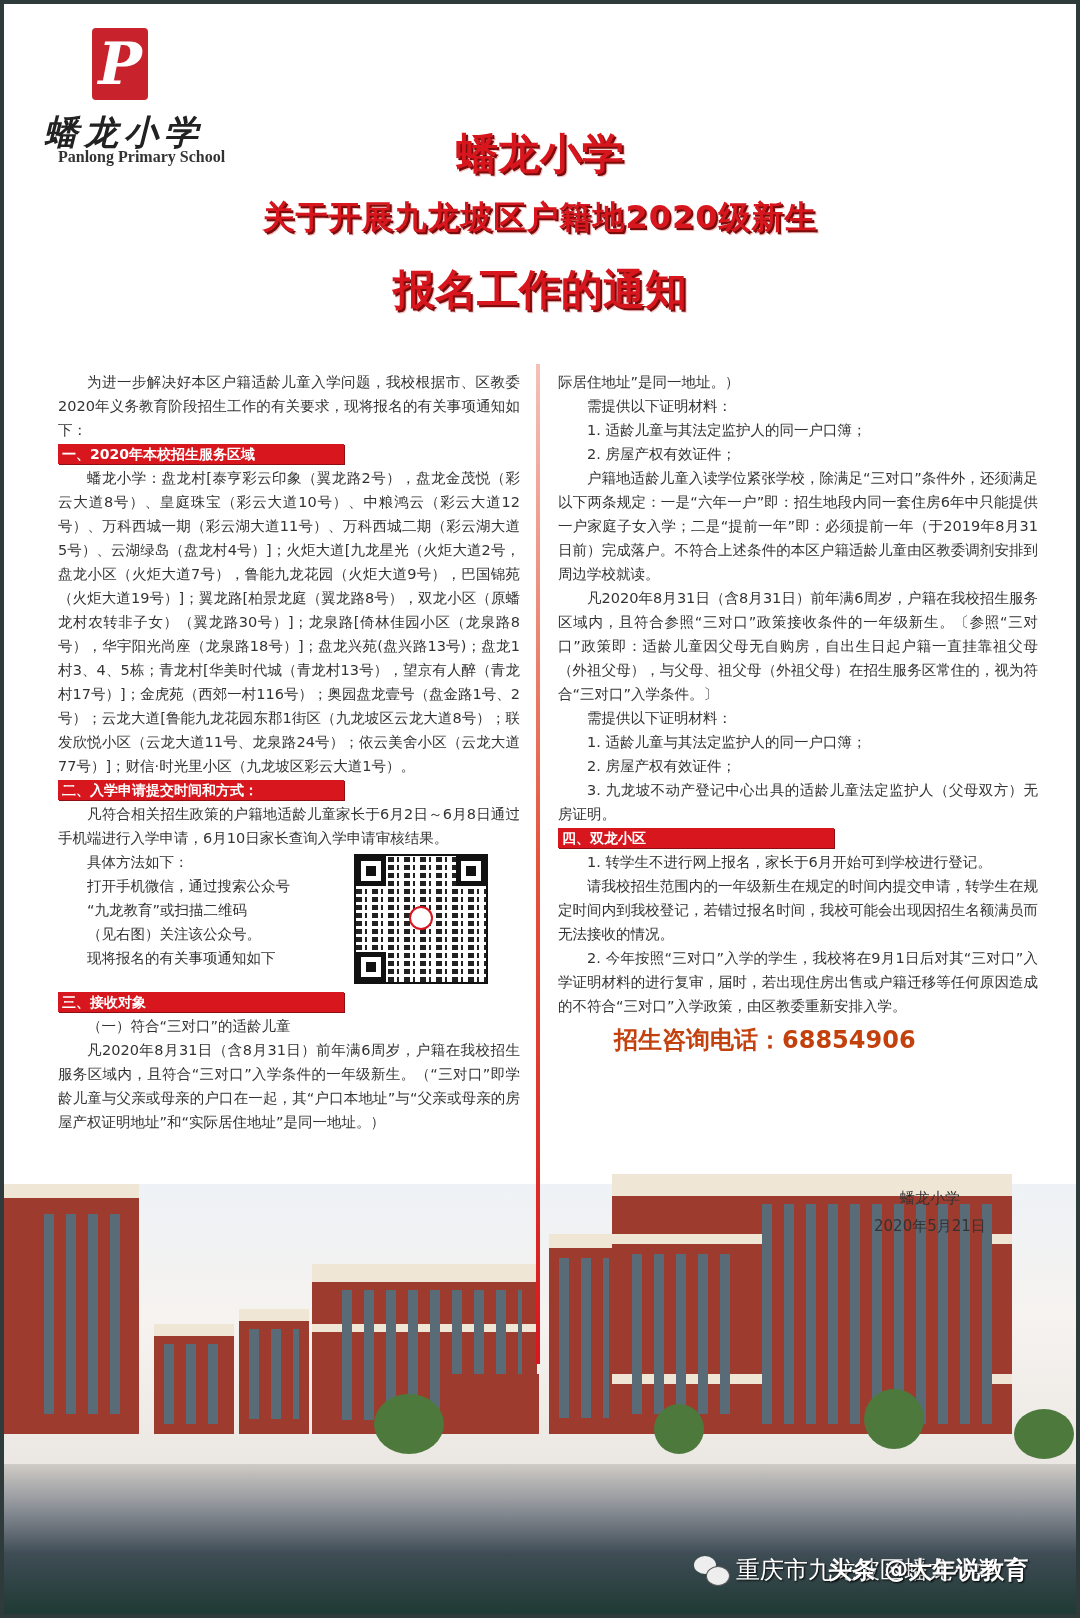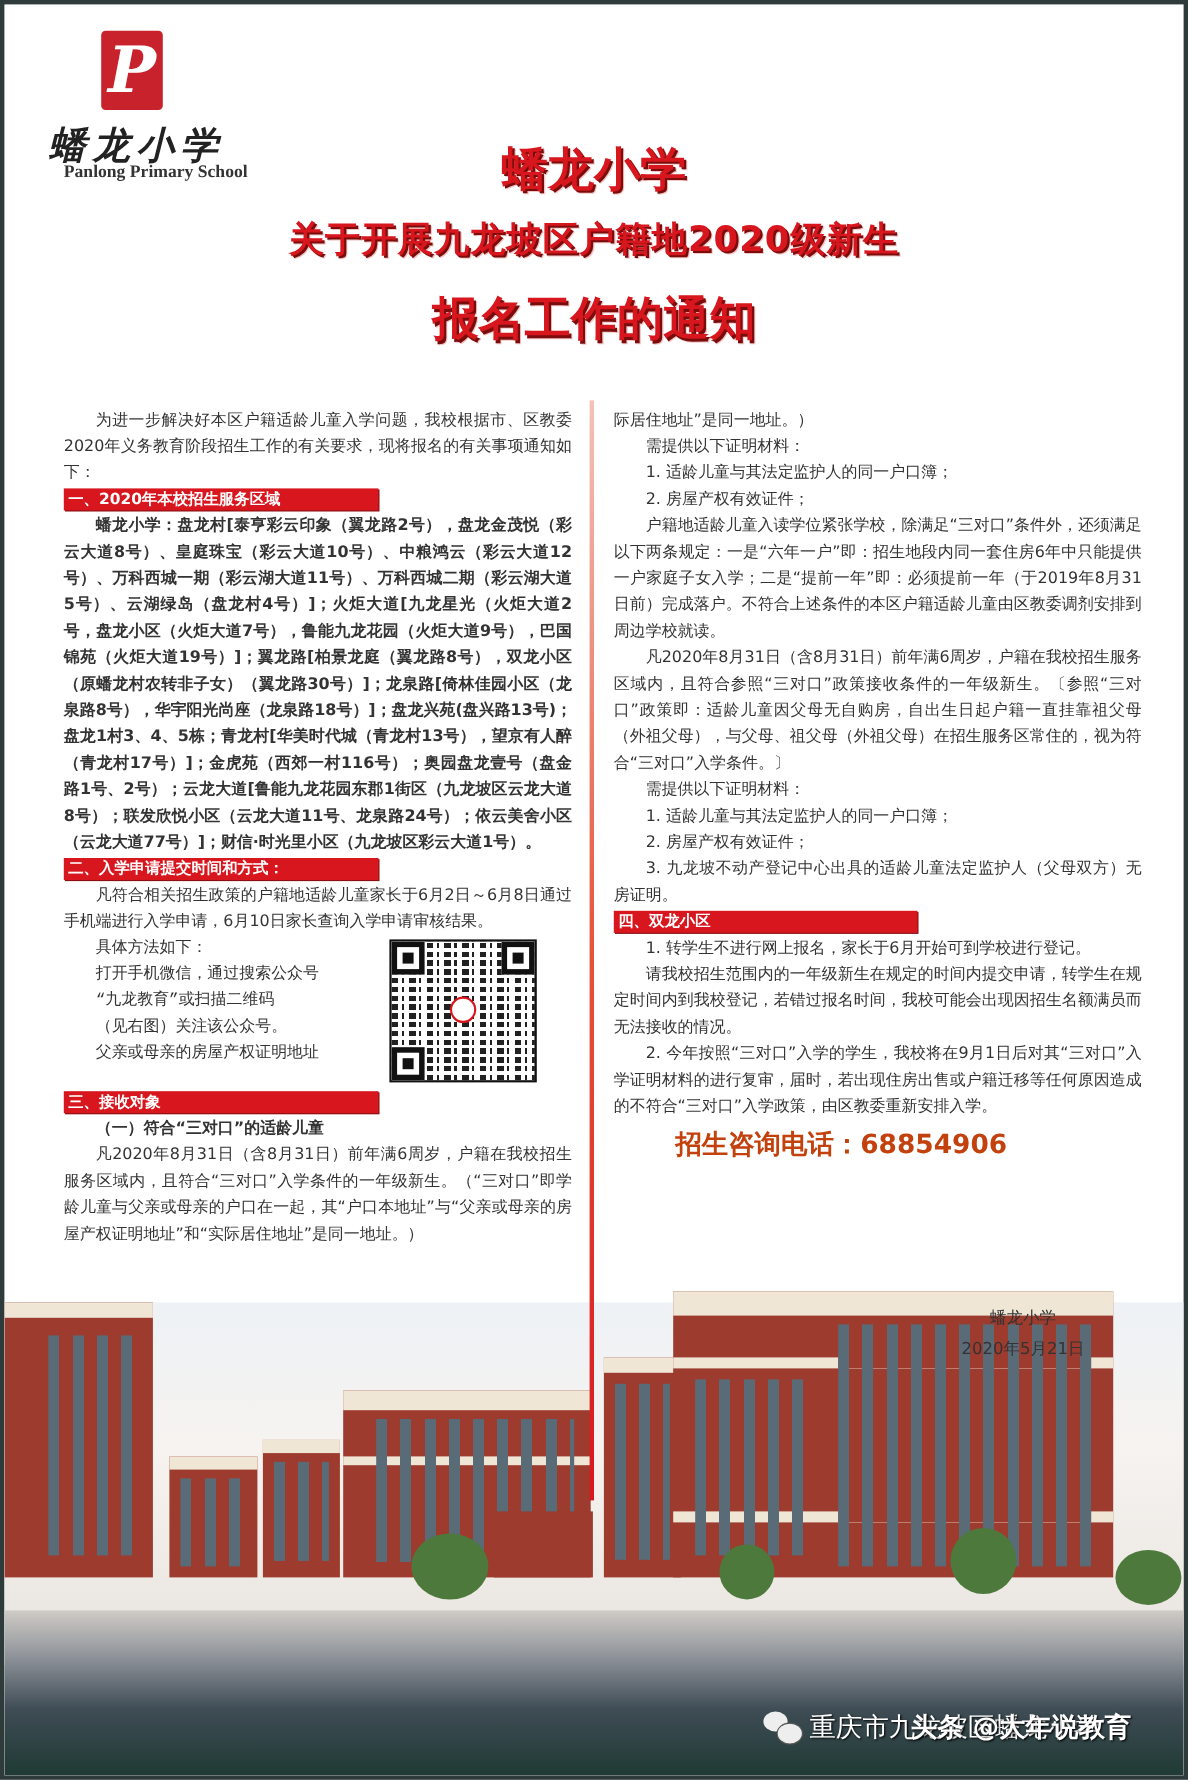--- a/index.html
+++ b/index.html
@@ -13,24 +13,24 @@
   .t1{top:122px;font-size:42px;}
   .t2{top:192px;font-size:32px;letter-spacing:1px;}
   .t3{top:258px;font-size:42px;}
   .divider{position:absolute;left:532px;top:360px;width:4px;height:1000px;background:linear-gradient(#f4c2b8,#e5533a 50%,#d8161e);}
   .col{position:absolute;top:366px;font-size:14.5px;line-height:24px;color:#333;}
   .col.left{left:54px;width:462px;}
   .col.right{left:554px;width:480px;}
   .p{margin:0;text-align:justify;}
   .ind{text-indent:2em;}
   .ind-block{padding-left:2em;}
-  .bold{font-weight:bold;}
+  .bold{font-weight:normal;}
   .sec{background:#d8161e;color:#fff;font-weight:bold;font-size:14px;line-height:20px;height:20px;width:282px;padding-left:4px;margin:2px 0;box-shadow:1px 1px 0 #8b0e12;}
   .right .sec{width:272px;}
-  .howto{position:relative;height:140px;font-family:Liberation Mono, monospace;}
+  .howto{position:relative;height:140px;}
   .howto-text{position:absolute;left:0;top:0;width:300px;}
   .qr{position:absolute;left:296px;top:4px;width:130px;height:126px;background:
      repeating-linear-gradient(90deg,#111 0 6px,#fff 6px 9px,#111 9px 11px,#fff 11px 16px),
      repeating-linear-gradient(0deg,#111 0 5px,#fff 5px 8px);background-blend-mode:screen;border:2px solid #111;}
   .qr .finder{position:absolute;width:30px;height:30px;border:5px solid #111;background:#fff;box-sizing:border-box;}
   .qr .finder::after{content:"";position:absolute;left:5px;top:5px;width:10px;height:10px;background:#111;}
   .qr .center{position:absolute;left:53px;top:50px;width:24px;height:24px;background:#fff;border-radius:50%;border:2px solid #d8161e;box-sizing:border-box;}
   .phone{margin-top:6px;color:#c2410c;font-weight:bold;font-size:24px;line-height:32px;padding-left:56px;white-space:nowrap;}
   .sign{position:absolute;left:870px;top:1180px;font-size:15px;line-height:28px;color:#333;text-align:center;}
   .buildings{position:absolute;left:0;top:1180px;width:1072px;height:330px;pointer-events:none;background:linear-gradient(#eef2f6,#f6f3f0 40%,#e8e3de);z-index:0;}
@@ -108,21 +108,21 @@
 
       <div class="sec">二、入学申请提交时间和方式：</div>
       <p class="p ind">凡符合相关招生政策的户籍地适龄儿童家长于6月2日～6月8日通过手机端进行入学申请，6月10日家长查询入学申请审核结果。</p>
 
       <div class="howto">
         <div class="howto-text ind-block">
           <div>具体方法如下：</div>
           <div>打开手机微信，通过搜索公众号</div>
           <div>“九龙教育”或扫描二维码</div>
           <div>（见右图）关注该公众号。</div>
-          <div>父亲或母亲的房屋产权证明地址</div>
+          <div>现将报名的有关事项通知如下</div>
         </div>
         <div class="qr" title="九龙教育 QR code">
           <div class="finder" style="left:0;top:0;"></div>
           <div class="finder" style="right:0;top:0;"></div>
           <div class="finder" style="left:0;bottom:0;"></div>
           <div class="center"></div>
         </div>
       </div>
 
       <div class="sec">三、接收对象</div>

